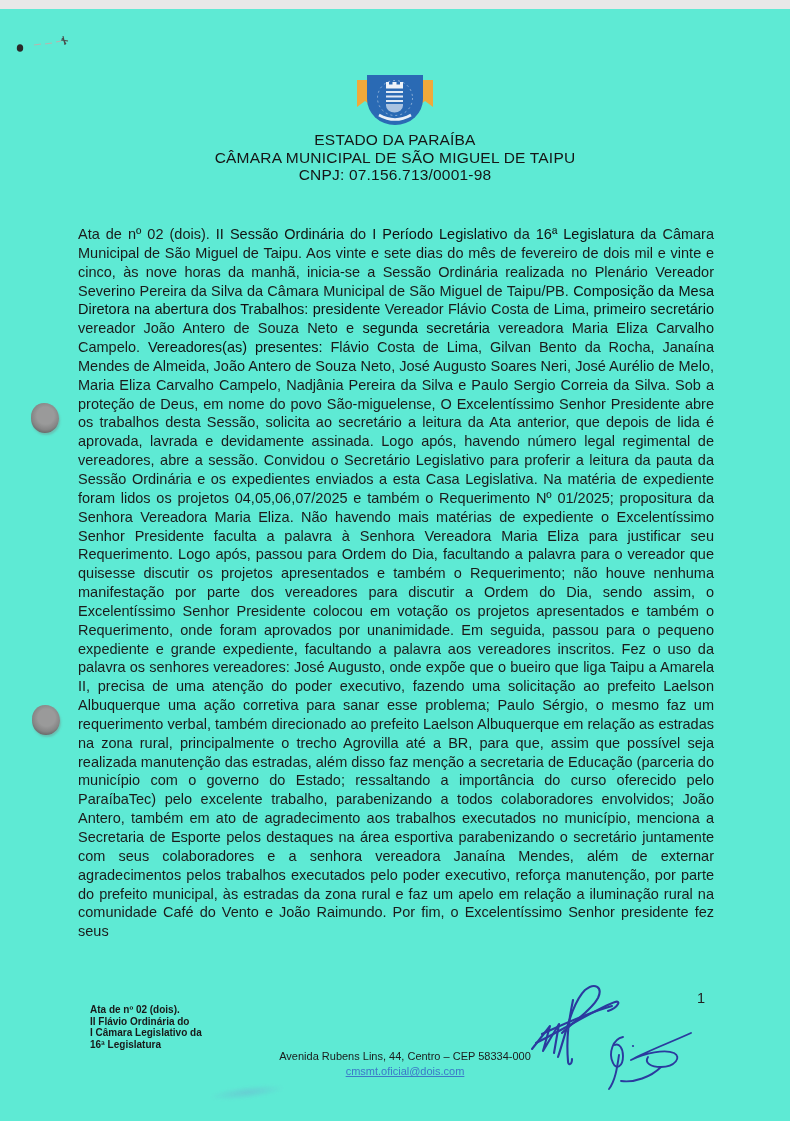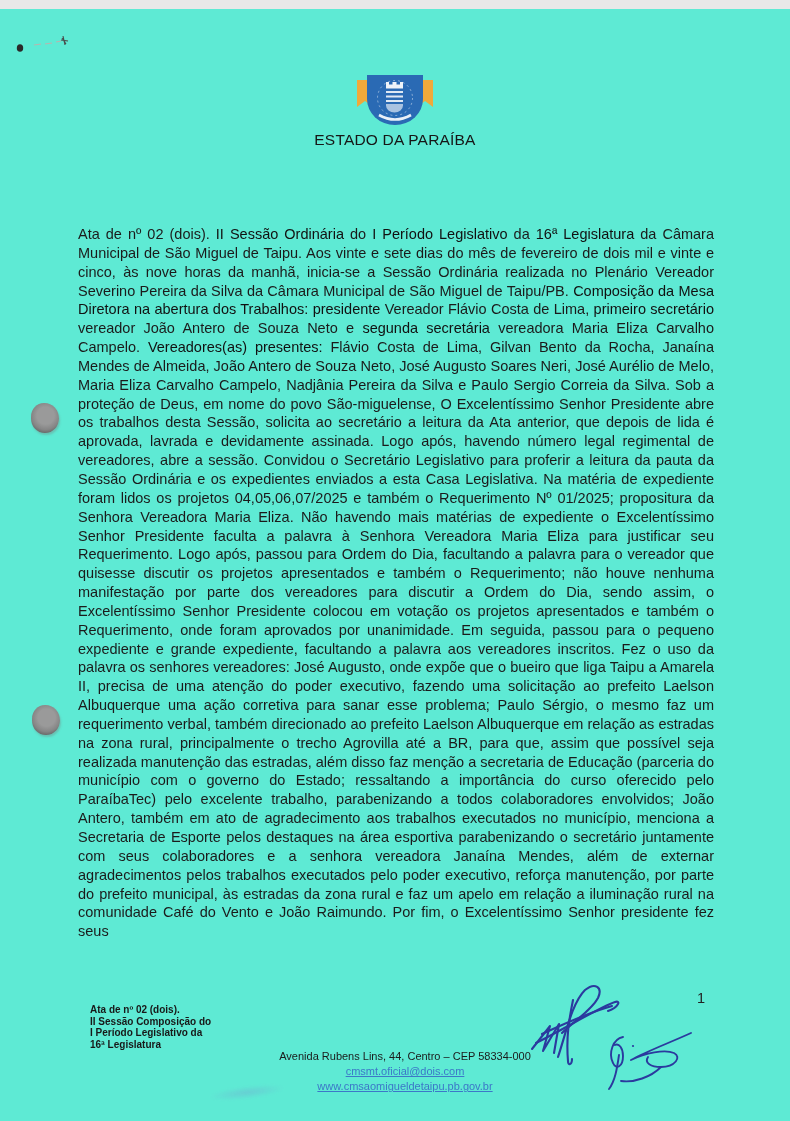--- a/index.html
+++ b/index.html
@@ -77,35 +77,36 @@
     <path d="M33,11 h3 v2.5 h3.5 v-2.5 h4 v2.5 h3.5 v-2.5 h3 v6.5 h-17 z" fill="#ffffff" opacity=".92"></path>
     <rect x="33" y="20" width="17" height="2" fill="#ffffff" opacity=".85"></rect>
     <rect x="33" y="24.5" width="17" height="2" fill="#ffffff" opacity=".85"></rect>
     <rect x="33" y="29" width="17" height="2" fill="#ffffff" opacity=".85"></rect>
     <path d="M33,33 h17 v1.5 a8.5,7 0 0 1 -17 0 z" fill="#ffffff" opacity=".6"></path>
     <path d="M26,44 q16,9 32,0" stroke="#ffffff" stroke-width="2.6" fill="none" opacity=".9"></path>
   </svg>
 
   <div class="header-text">
     <div>ESTADO DA PARAÍBA</div>
+    <div>CÂMARA MUNICIPAL DE SÃO MIGUEL DE TAIPU</div>
+    <div>CNPJ: 07.156.713/0001-98</div>
   </div>
 
   <div class="body-text"><span>Ata de nº 02 (dois). </span><b>II Sessão Ordinária</b><span> do </span><b>I Período Legislativo</b><span> da </span><b>16ª Legislatura</b><span> da Câmara Municipal de São Miguel de Taipu. Aos vinte e sete dias do mês de fevereiro de dois mil e vinte e cinco, às nove horas da manhã, inicia-se a Sessão Ordinária realizada no Plenário Vereador Severino Pereira da Silva da Câmara Municipal de São Miguel de Taipu/PB. </span><b>Composição da Mesa Diretora na abertura dos Trabalhos: presidente</b><span> Vereador Flávio Costa de Lima, </span><b>primeiro secretário</b><span> vereador João Antero de Souza Neto e </span><b>segunda secretária</b><span> vereadora Maria Eliza Carvalho Campelo. </span><b>Vereadores(as) presentes:</b><span> Flávio Costa de Lima, Gilvan Bento da Rocha, Janaína Mendes de Almeida, João Antero de Souza Neto, José Augusto Soares Neri, José Aurélio de Melo, Maria Eliza Carvalho Campelo, Nadjânia Pereira da Silva e  Paulo Sergio Correia da Silva. Sob a proteção de Deus, em nome do povo São-miguelense, O Excelentíssimo Senhor Presidente abre os trabalhos desta Sessão, solicita ao secretário a leitura da Ata anterior, que depois de lida é aprovada, lavrada e devidamente assinada. Logo após, havendo número legal regimental de vereadores, abre a sessão. Convidou o Secretário Legislativo para proferir a leitura da pauta da Sessão Ordinária e os expedientes enviados a esta Casa Legislativa. Na matéria de expediente foram lidos os projetos 04,05,06,07/2025 e também o Requerimento Nº 01/2025; propositura da Senhora Vereadora Maria Eliza. Não havendo mais matérias de expediente o Excelentíssimo Senhor Presidente faculta a palavra à Senhora Vereadora Maria Eliza para justificar seu Requerimento. Logo após, passou para Ordem do Dia, facultando a palavra para o vereador que quisesse discutir os projetos apresentados e também o Requerimento; não houve nenhuma manifestação por parte dos vereadores para discutir a Ordem do Dia, sendo assim, o Excelentíssimo Senhor Presidente colocou em votação os projetos apresentados e também o Requerimento, onde foram aprovados por unanimidade. Em seguida, passou para o pequeno expediente e grande expediente, facultando a palavra aos vereadores inscritos. Fez o uso da palavra os senhores vereadores: José Augusto, onde expõe que o bueiro que liga Taipu a Amarela II, precisa de uma atenção do poder executivo, fazendo uma solicitação ao prefeito Laelson Albuquerque uma ação corretiva para sanar esse problema; Paulo Sérgio, o mesmo faz um requerimento verbal, também direcionado ao prefeito Laelson Albuquerque em relação as estradas na zona rural, principalmente o trecho Agrovilla até a BR, para que, assim que possível seja realizada manutenção das estradas, além disso faz menção a secretaria de Educação (parceria do município com o governo do Estado; ressaltando a importância do curso oferecido pelo ParaíbaTec) pelo excelente trabalho, parabenizando a todos colaboradores envolvidos; João Antero, também em ato de agradecimento aos trabalhos executados no município, menciona a Secretaria de Esporte pelos destaques na área esportiva parabenizando o secretário juntamente com seus colaboradores e a senhora  vereadora Janaína Mendes, além de externar agradecimentos pelos trabalhos executados pelo poder executivo, reforça manutenção, por parte do prefeito municipal, às estradas da zona rural e faz um apelo em relação a iluminação rural na comunidade Café do Vento e João Raimundo. Por fim, o Excelentíssimo Senhor presidente fez seus</span></div>
 
   <div class="footer-ref">
     <div>Ata de nº 02 (dois).</div>
-    <div>II Sessão Composição do</div>
-    <div>I Período Legislativo da</div>
+    <div>II Flávio Ordinária do</div>
+    <div>I Câmara Legislativo da</div>
     <div>16ª Legislatura</div>
   </div>
 
   <div class="contact">
     <div class="addr">Avenida Rubens Lins, 44, Centro – CEP 58334-000</div>
     <div><a>cmsmt.oficial@dois.com</a></div>
-    <div><a>www.cmsaomigueldetaipu.pb.gov.br</a></div>
   </div>
 
   <div class="page-num">1</div>
 
   <svg class="sig s1" viewBox="0 0 110 95">
     <g stroke="#2b3a9e" stroke-width="2.1" fill="none" stroke-linecap="round" stroke-linejoin="round">
       <path d="M30,82 C 38,58 44,28 57,15 C 67,7 75,12 70,23 C 63,36 47,45 34,58"></path>
       <path d="M8,68 C 40,52 70,33 87,27 C 93,25 91,32 80,36"></path>
       <path d="M14,59 C 40,47 62,37 84,31"></path>
       <path d="M45,25 C 41,45 38,62 40,86 C 40,91 44,90 44,84"></path>

